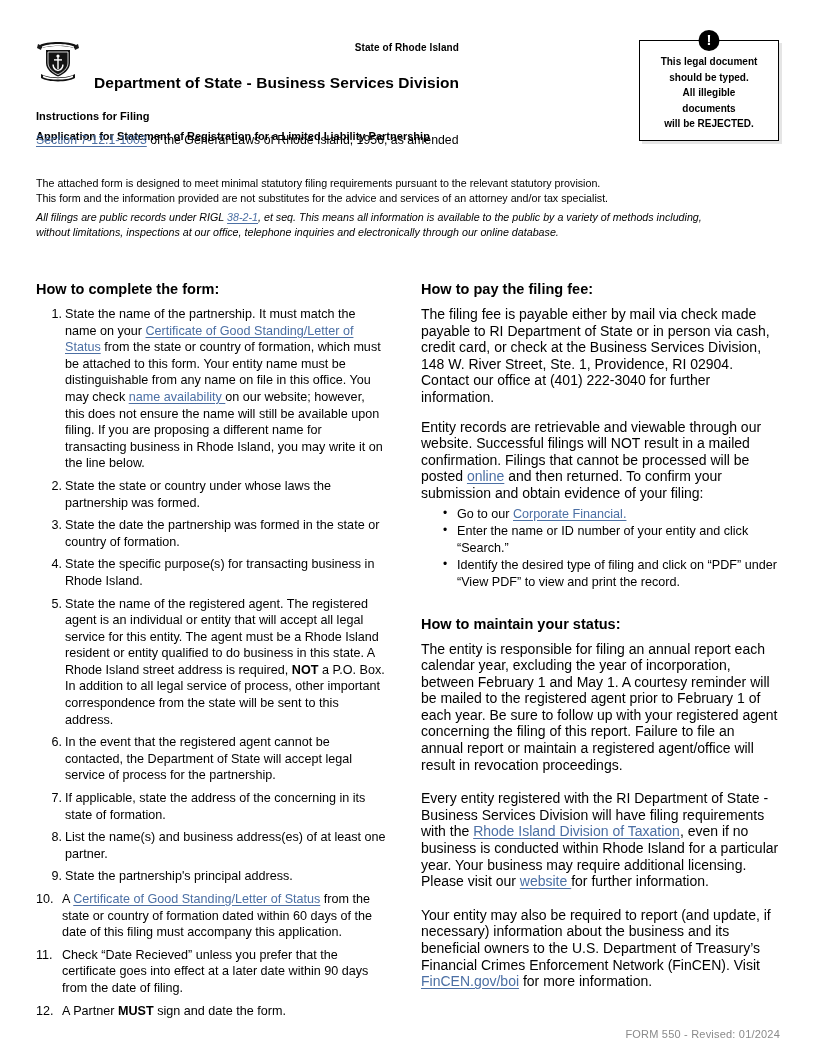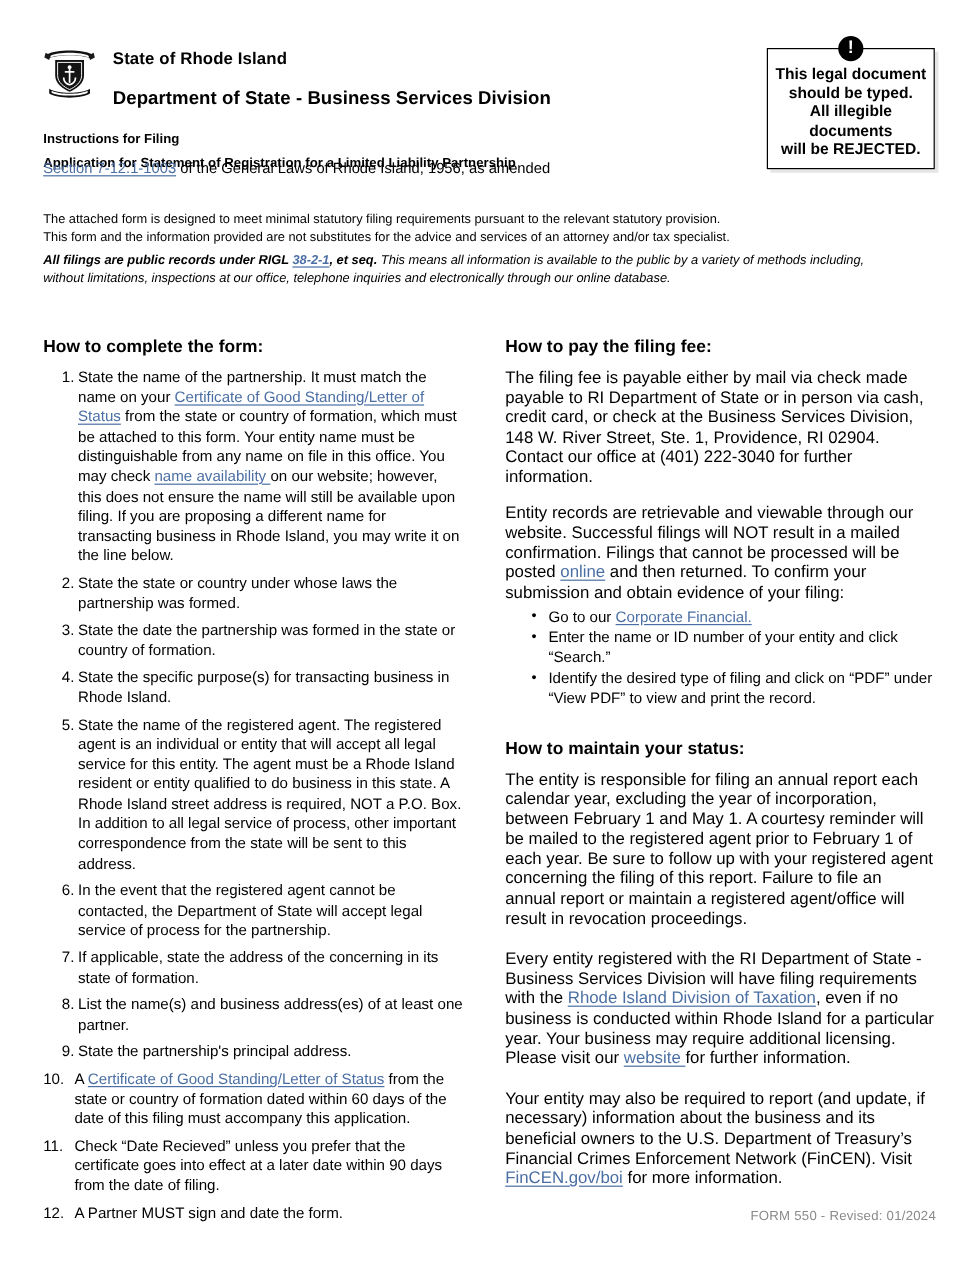--- a/index.html
+++ b/index.html
@@ -28,24 +28,25 @@
     align-items: flex-start;
   }
   .seal {
     width: 44px;
     height: 46px;
     margin-right: 14px;
     flex: 0 0 auto;
   }
   .agency-lines { padding-top: 2px; }
   .agency-state {
-    font-size: 14px;
+    font-size: 10px;
     font-weight: bold;
     letter-spacing: 0.1px;
     line-height: 16px;
+    text-align: right;
   }
   .agency-dept {
     font-size: 15.5px;
     font-weight: bold;
     letter-spacing: 0.05px;
     line-height: 22px;
     margin-top: 16px;
   }
 
   
@@ -57,21 +58,21 @@
   }
   .notice-box {
     border: 1.6px solid #000;
     background: #ffffff;
     box-shadow: 3px 3px 0 rgba(0,0,0,0.10);
     padding: 13px 6px 8px 6px;
     text-align: center;
   }
   .notice-box p {
     margin: 0;
-    font-size: 13px;
+    font-size: 10px;
     font-weight: bold;
     line-height: 15.5px;
   }
   .bang-icon {
     position: absolute;
     left: 50%;
     top: -10px;
     transform: translateX(-50%);
     width: 21px;
     height: 21px;
@@ -118,21 +119,21 @@
   }
   .public-italic {
     position: absolute;
     left: 36px;
     top: 210px;
     width: 690px;
     font-size: 10.7px;
     font-style: italic;
     line-height: 14.5px;
   }
-  .public-italic b { font-weight: bold; text-align: center; }
+  .public-italic b { font-weight: normal; text-align: center; }
 
   
   .col {
     position: absolute;
     top: 268px;
   }
   .col-left  { left: 36px;  width: 350px; }
   .col-right { left: 421px; width: 358px; }
 
   h2.section-head {
@@ -195,27 +196,27 @@
   }
   p.body.tight { margin-bottom: 0; }
   p.body.gap { margin-top: 17px; }
 
   a.doclink, .doclink {
     color: #4b6fa4;
     text-decoration: underline;
     text-underline-offset: 1.5px;
   }
 
-  b.strong { font-weight: normal; }
+  b.strong { font-weight: bold; }
 
   
   .footer {
     position: absolute;
     right: 36px;
-    bottom: 36px;
+    bottom: 16px;
     font-size: 11px;
     color: #8a8a8a;
     letter-spacing: 0.2px;
   }
 </style>
 </head>
 <body>
 
 <div class="page">
 

